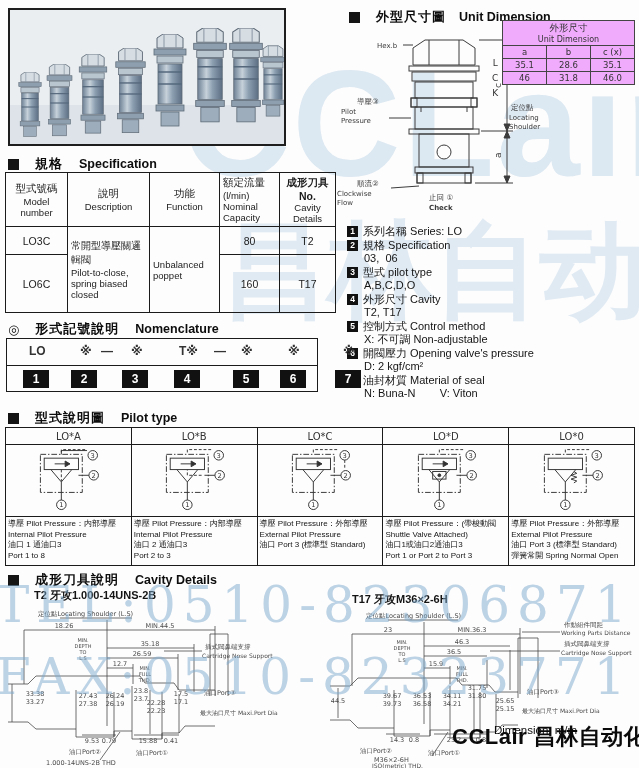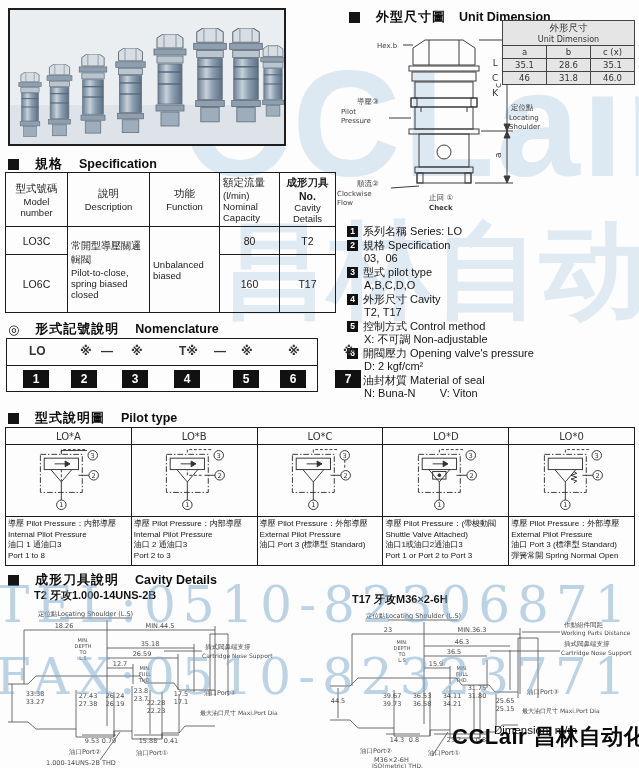--- a/index.html
+++ b/index.html
@@ -18,21 +18,21 @@
   
   .h1{position:absolute;display:flex;align-items:center;gap:16px;z-index:2}
   .sq{width:11px;height:11px;background:#141414;display:inline-block;flex:0 0 auto}
   .circ{font-size:13px;color:#111;font-weight:bold;line-height:11px}
   .hzh{font-size:13px;font-weight:bold;color:#0d0d0d;letter-spacing:1px}
   .hen{font-size:12.5px;font-weight:bold;color:#0d0d0d}
   
   .photo{position:absolute;left:8px;top:8px;width:278px;height:138px;border:2px solid #1e1e1e;
          background:#e9edf0;z-index:1}
   
-  .udt{position:absolute;left:502px;top:20px;z-index:3;background:#e5e5e5;border-collapse:collapse}
+  .udt{position:absolute;left:502px;top:20px;z-index:3;background:#f0abfc;border-collapse:collapse}
   .udt td{border:1px solid #444;font-size:8.5px;color:#333;text-align:center;padding:1px 2px;
           font-family:"DejaVu Sans",sans-serif}
   .udt .tt1{font-size:9.5px}
   .udt .tt2{font-size:8px}
   .lck{position:absolute;left:492px;top:56px;z-index:3;font-size:9px;color:#333;line-height:15px;
        font-family:"DejaVu Sans",sans-serif;text-align:center}
   
   .spec{position:absolute;left:5px;top:172px;z-index:2;border-collapse:collapse}
   .spec td{border:1.5px solid #1b1b1b;vertical-align:middle;color:#1b1b1b;padding:1px 3px}
   .spec .czh{font-size:10.5px}
@@ -232,21 +232,21 @@
         <div class="czh" style="font-weight:bold">成形刀具 No.</div>
         <div class="cen">Cavity Details</div>
       </td>
     </tr>
     <tr>
       <td class="cc" style="height:28px">LO3C</td>
       <td rowspan="2">
         <div class="czh" style="font-size:10px">常開型導壓關邏輯閥</div>
         <div class="cen">Pilot-to-close, spring biased closed</div>
       </td>
-      <td rowspan="2" class="cen">Unbalanced biased</td>
+      <td rowspan="2" class="cen">Unbalanced poppet</td>
       <td class="cc">80</td>
       <td class="cc">T2</td>
     </tr>
     <tr>
       <td class="cc" style="height:58px">LO6C</td>
       <td class="cc">160</td>
       <td class="cc">T17</td>
     </tr>
   </tbody>
     </table>

